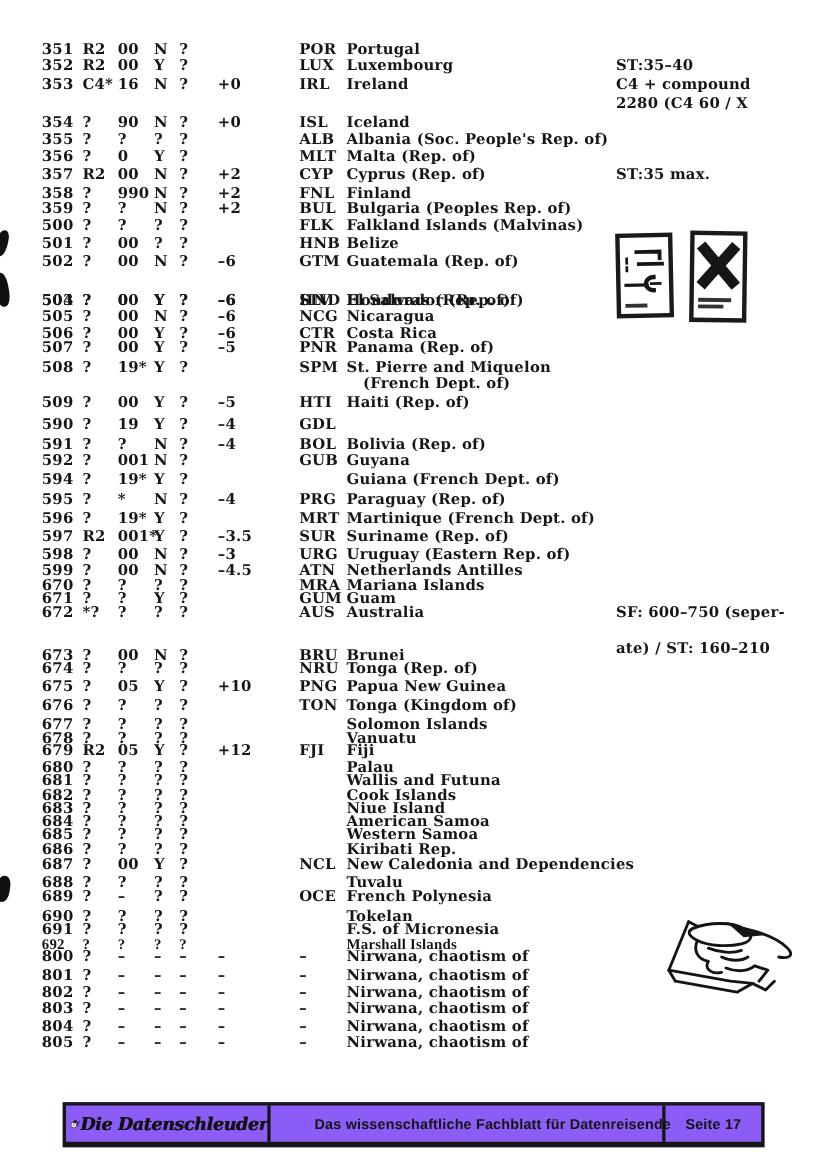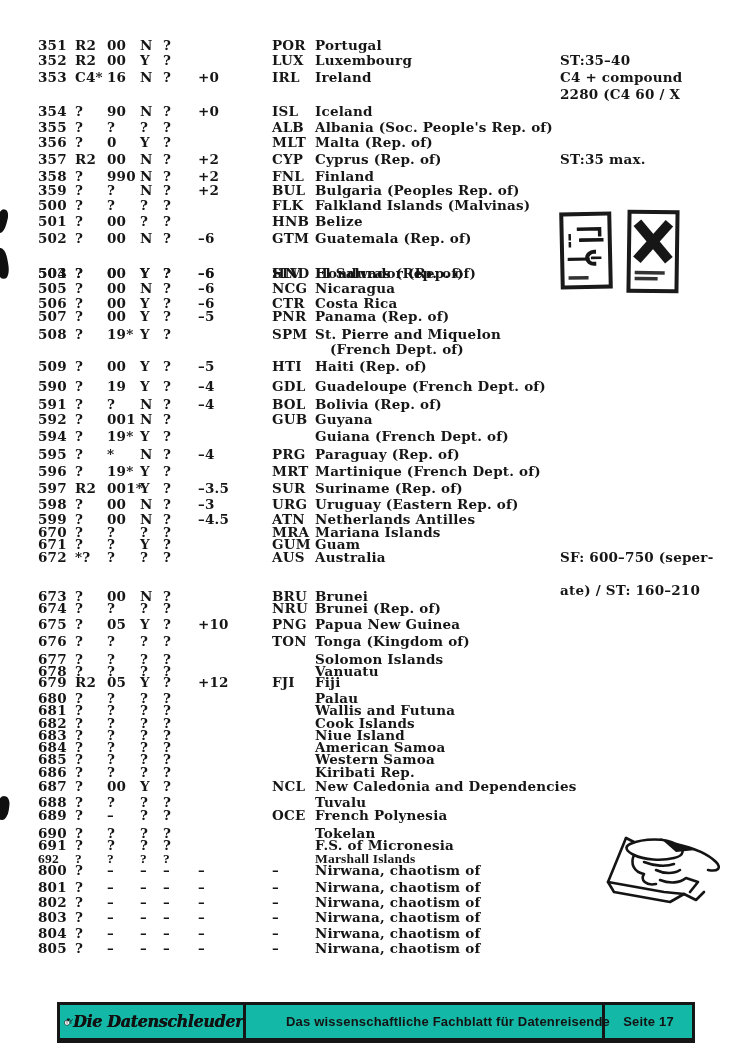--- a/index.html
+++ b/index.html
@@ -25,21 +25,21 @@
   .inkmark{position:absolute;background:#101010;border-radius:60% 45% 50% 55%;}
   #ink-1{left:-4px;top:209px;width:11px;height:24px;transform:rotate(14deg);}
   #ink-2{left:-5px;top:248px;width:13px;height:31px;transform:rotate(-10deg);}
   #ink-3{left:-4px;top:796px;width:13px;height:24px;transform:rotate(8deg);}
   
   #hand-illustration{position:absolute;left:600px;top:836px;width:136px;height:72px;}
   
   .footer{
     position:absolute;left:57px;top:1002px;width:638px;height:41px;
     border:3px solid #161616;border-bottom-width:5px;display:flex;align-items:stretch;
-    box-sizing:border-box;background:#14b8a6;
+    box-sizing:border-box;background:#8b5cf6;
   }
   .footer-cell{display:flex;align-items:center;box-sizing:border-box;}
   .footer-left{width:186px;border-right:3px solid #161616;padding-left:4px;}
   .footer-mid{width:359px;border-right:3px solid #161616;justify-content:center;padding-left:48px;}
   .footer-right{flex:1;justify-content:center;}
   .magazine-name{
     font-family:"DejaVu Serif",serif;font-weight:700;font-style:italic;
     font-size:16px;letter-spacing:-.4px;color:#111;
     text-shadow:.4px 0 0 #111;white-space:nowrap;
   }
@@ -245,21 +245,20 @@
       <span class="cell c-name">Haiti (Rep. of)</span>
     </div>
     <div class="row" style="top: 379px;">
       <span class="cell c-num">590</span>
       <span class="cell c-c2">?</span>
       <span class="cell c-c3">19</span>
       <span class="cell c-c4">Y</span>
       <span class="cell c-c5">?</span>
       <span class="cell c-off">–4</span>
       <span class="cell c-code">GDL</span>
-      <span class="cell c-name">Guadeloupe (French Dept. of)</span>
     </div>
     <div class="row" style="top: 397px;">
       <span class="cell c-num">591</span>
       <span class="cell c-c2">?</span>
       <span class="cell c-c3">?</span>
       <span class="cell c-c4">N</span>
       <span class="cell c-c5">?</span>
       <span class="cell c-off">–4</span>
       <span class="cell c-code">BOL</span>
       <span class="cell c-name">Bolivia (Rep. of)</span>
@@ -370,21 +369,21 @@
       <span class="cell c-code">BRU</span>
       <span class="cell c-name">Brunei</span>
     </div>
     <div class="row" style="top: 601px;">
       <span class="cell c-num">674</span>
       <span class="cell c-c2">?</span>
       <span class="cell c-c3">?</span>
       <span class="cell c-c4">?</span>
       <span class="cell c-c5">?</span>
       <span class="cell c-code">NRU</span>
-      <span class="cell c-name">Brunei (Rep. of)</span>
+      <span class="cell c-name">Tonga (Rep. of)</span>
     </div>
     <div class="row" style="top: 617px;">
       <span class="cell c-num">675</span>
       <span class="cell c-c2">?</span>
       <span class="cell c-c3">05</span>
       <span class="cell c-c4">Y</span>
       <span class="cell c-c5">?</span>
       <span class="cell c-off">+10</span>
       <span class="cell c-code">PNG</span>
       <span class="cell c-name">Papua New Guinea</span>

